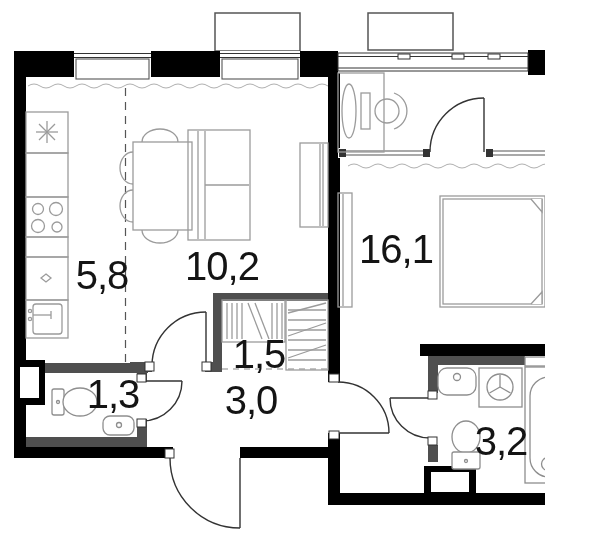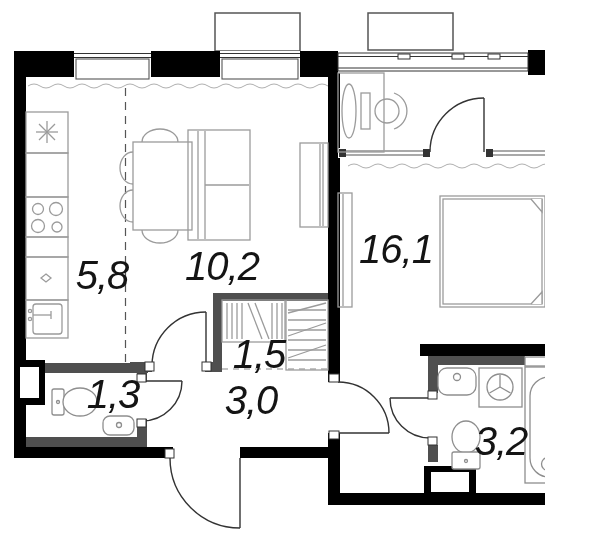--- a/index.html
+++ b/index.html
@@ -1,17 +1,17 @@
 <!DOCTYPE html>
 <html><head>
 <meta charset="utf-8">
 <style>
   html,body{margin:0;padding:0;background:#fff;}
   #stage{position:relative;width:545px;height:545px;background:#fff;overflow:hidden;
-         font-family:"Liberation Sans",sans-serif;font-style:italic;}
+         font-family:"Liberation Sans",sans-serif;}
   svg{display:block}
   .room-label{font-family:"Liberation Sans",sans-serif;font-size:40px;letter-spacing:-1px;fill:#141414;}
   .wall{fill:#000;}
   .pwall{fill:#4f4f4f;}
   .furn{fill:none;stroke:#9b9b9b;stroke-width:1.3;}
   .fix{fill:#fff;stroke:#8e8e8e;stroke-width:1.3;}
   .door{fill:none;stroke:#333;stroke-width:1.4;}
   .marker{fill:#fff;stroke:#333;stroke-width:1;}
   .winline{stroke:#333;stroke-width:1;}
   .wavy{fill:none;stroke:#b0b0b0;stroke-width:1;}

